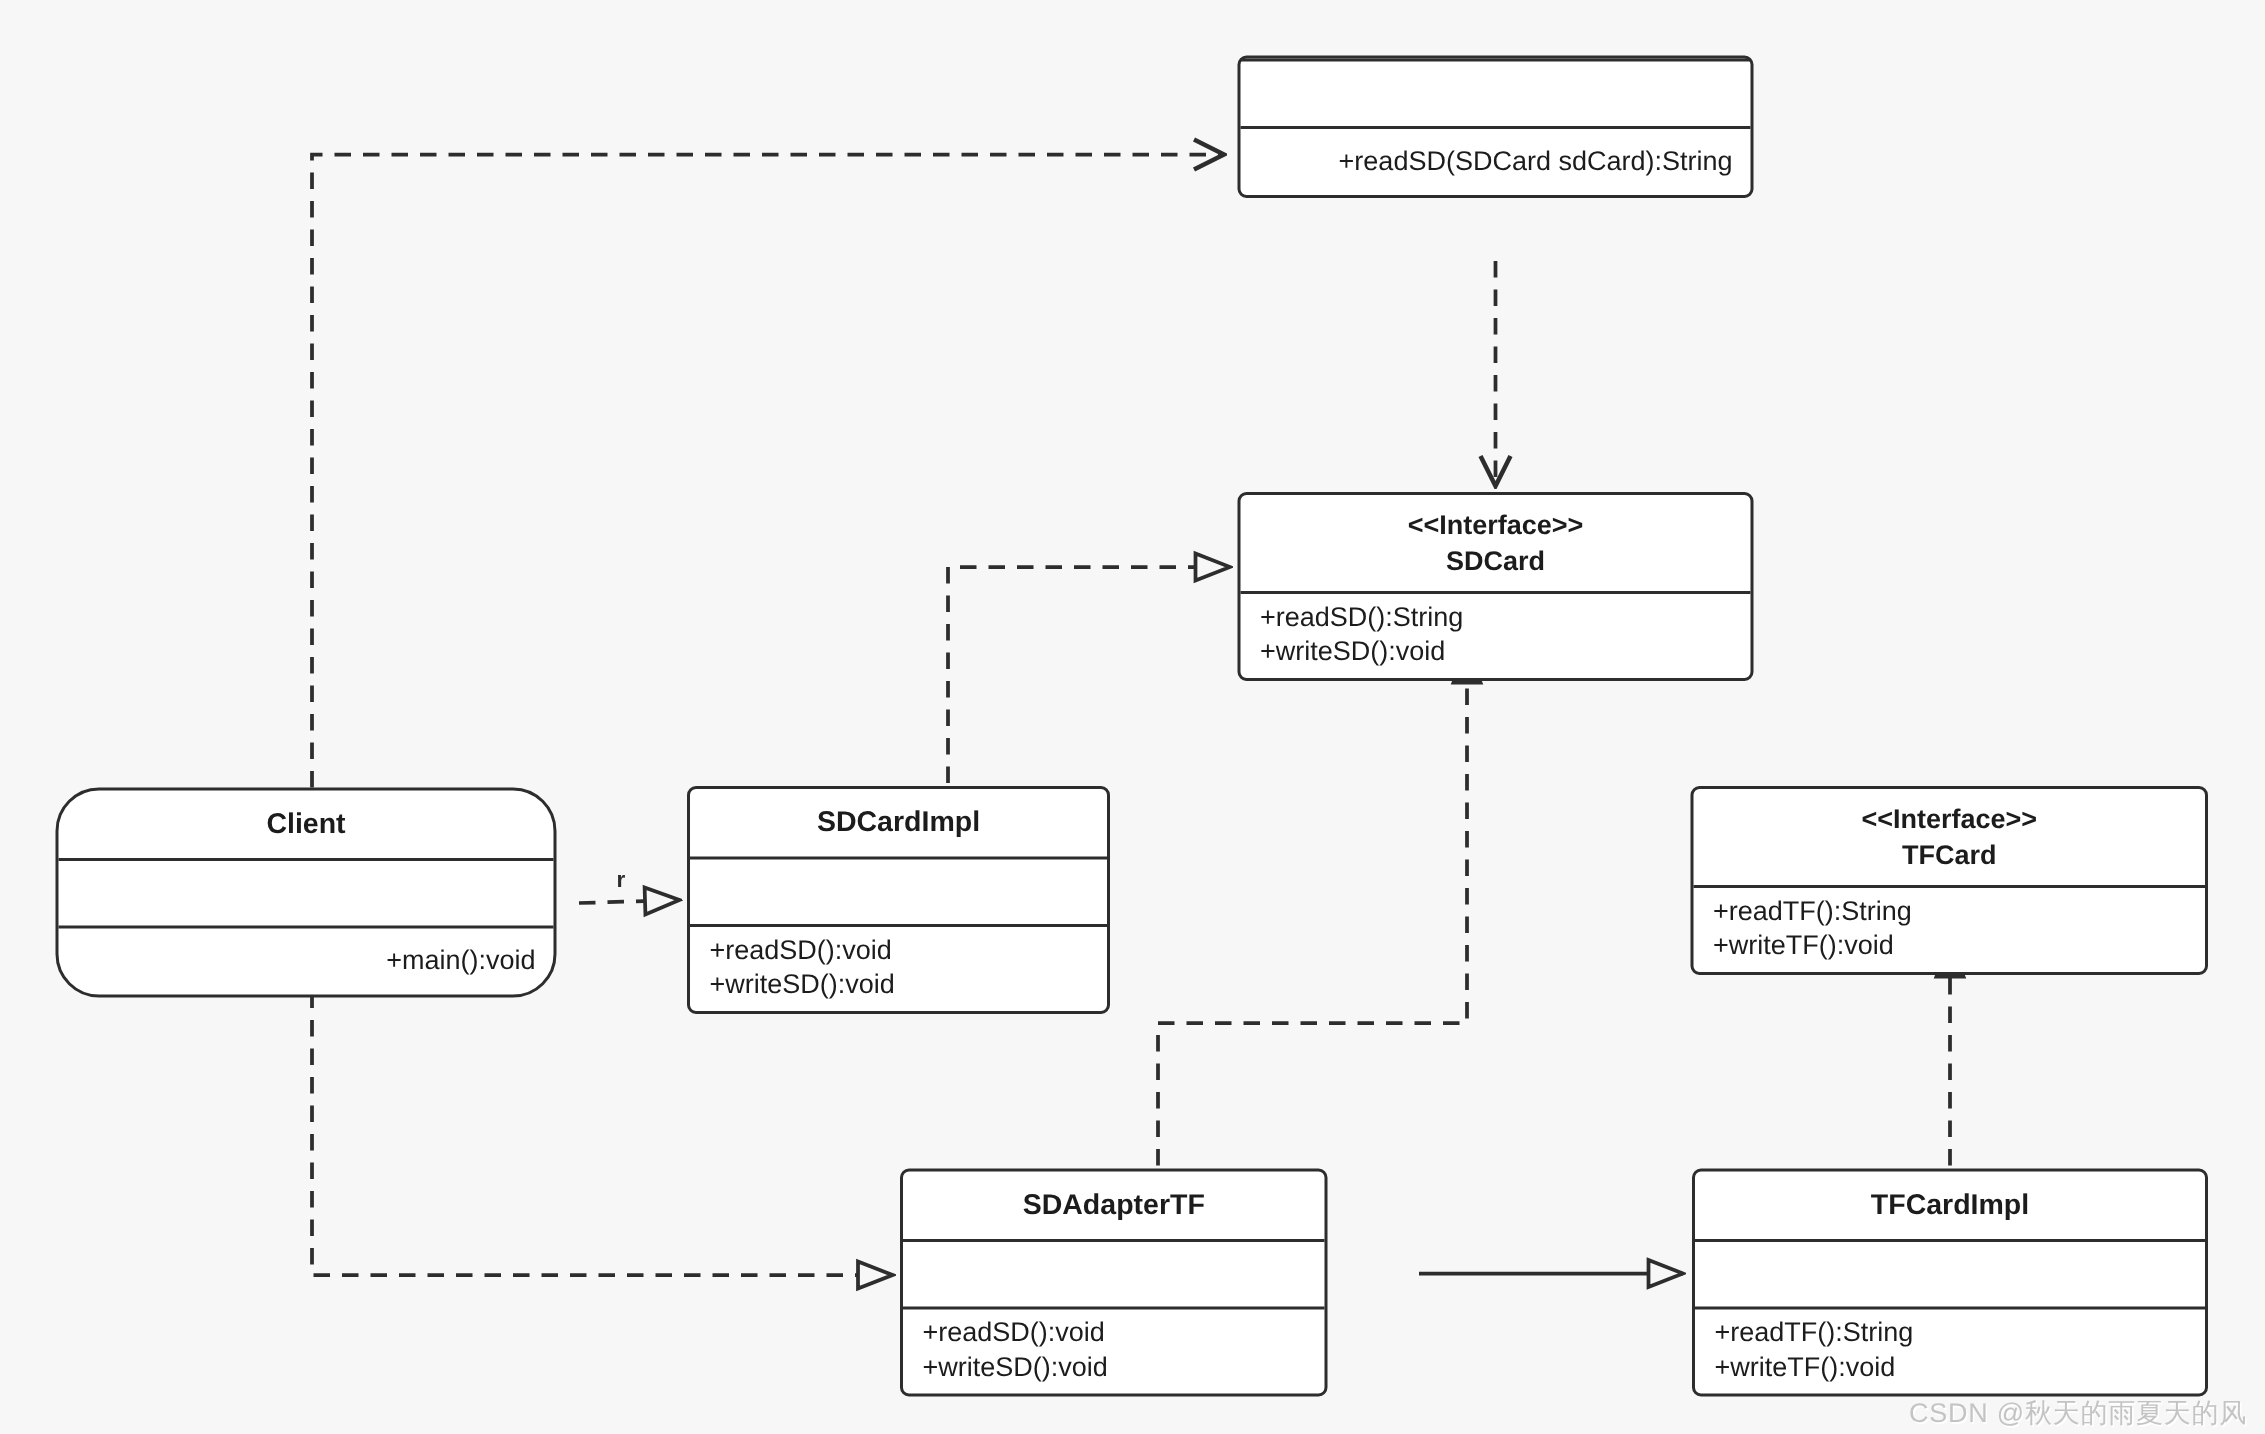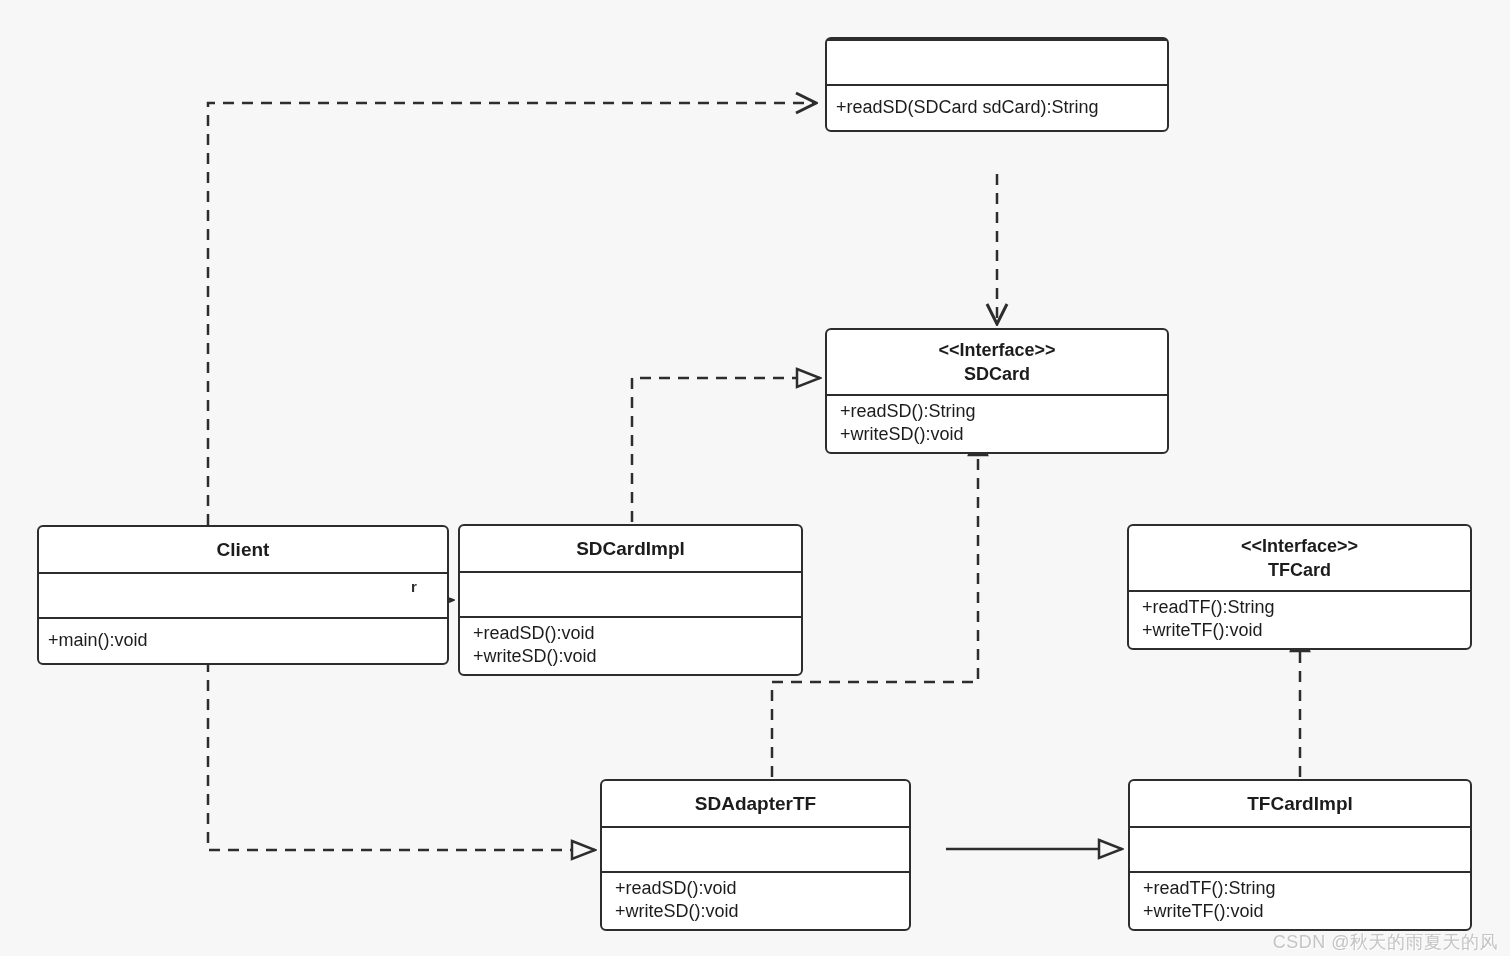--- a/index.html
+++ b/index.html
@@ -31,21 +31,21 @@
   }
   .uml-attrs{
     height:45px;
     border-top:2.5px solid var(--line);
   }
   .uml-methods{
     border-top:2.5px solid var(--line);
     padding:4px 24px 6px 13px;
     font-size:18px;
   }
-  .uml-methods.pad1{padding:10px 12px 11px 9px;}
+  .uml-methods.pad1{padding:10px 12px 11px 9px;text-align:right;}
   .uml-methods .m{line-height:23px;white-space:nowrap;}
 
   .edge-label{
     position:absolute;left:411px;top:579px;
     font-size:15px;font-weight:bold;color:var(--line);line-height:15px;
   }
   .watermark{
     position:absolute;right:12px;bottom:2px;
     font-size:18px;color:#c4c4c4;letter-spacing:.5px;
     text-shadow:1px 1px 0 #ffffff;
@@ -88,49 +88,49 @@
     <div class="uml-title two">
       <div>&lt;&lt;Interface&gt;&gt;</div>
       <div>SDCard</div>
     </div>
     <div class="uml-methods">
       <div class="m">+readSD():String</div>
       <div class="m">+writeSD():void</div>
     </div>
   </div>
 
-  <div class="uml-class" style="left:37px;top:525px;width:412px;">
+  <div class="uml-class" style="left:37px;top:525px;width:334px;border-radius:29px;">
     <div class="uml-title">Client</div>
     <div class="uml-attrs"></div>
     <div class="uml-methods pad1">
       <div class="m">+main():void</div>
     </div>
   </div>
 
-  <div class="uml-class" style="left:458px;top:524px;width:345px;">
+  <div class="uml-class" style="left:458px;top:524px;width:282px;">
     <div class="uml-title">SDCardImpl</div>
     <div class="uml-attrs"></div>
     <div class="uml-methods">
       <div class="m">+readSD():void</div>
       <div class="m">+writeSD():void</div>
     </div>
   </div>
 
   <div class="uml-class" style="left:1127px;top:524px;width:345px;">
     <div class="uml-title two">
       <div>&lt;&lt;Interface&gt;&gt;</div>
       <div>TFCard</div>
     </div>
     <div class="uml-methods">
       <div class="m">+readTF():String</div>
       <div class="m">+writeTF():void</div>
     </div>
   </div>
 
-  <div class="uml-class" style="left:600px;top:779px;width:311px;">
+  <div class="uml-class" style="left:600px;top:779px;width:285px;">
     <div class="uml-title">SDAdapterTF</div>
     <div class="uml-attrs"></div>
     <div class="uml-methods">
       <div class="m">+readSD():void</div>
       <div class="m">+writeSD():void</div>
     </div>
   </div>
 
   <div class="uml-class" style="left:1128px;top:779px;width:344px;">
     <div class="uml-title">TFCardImpl</div>

